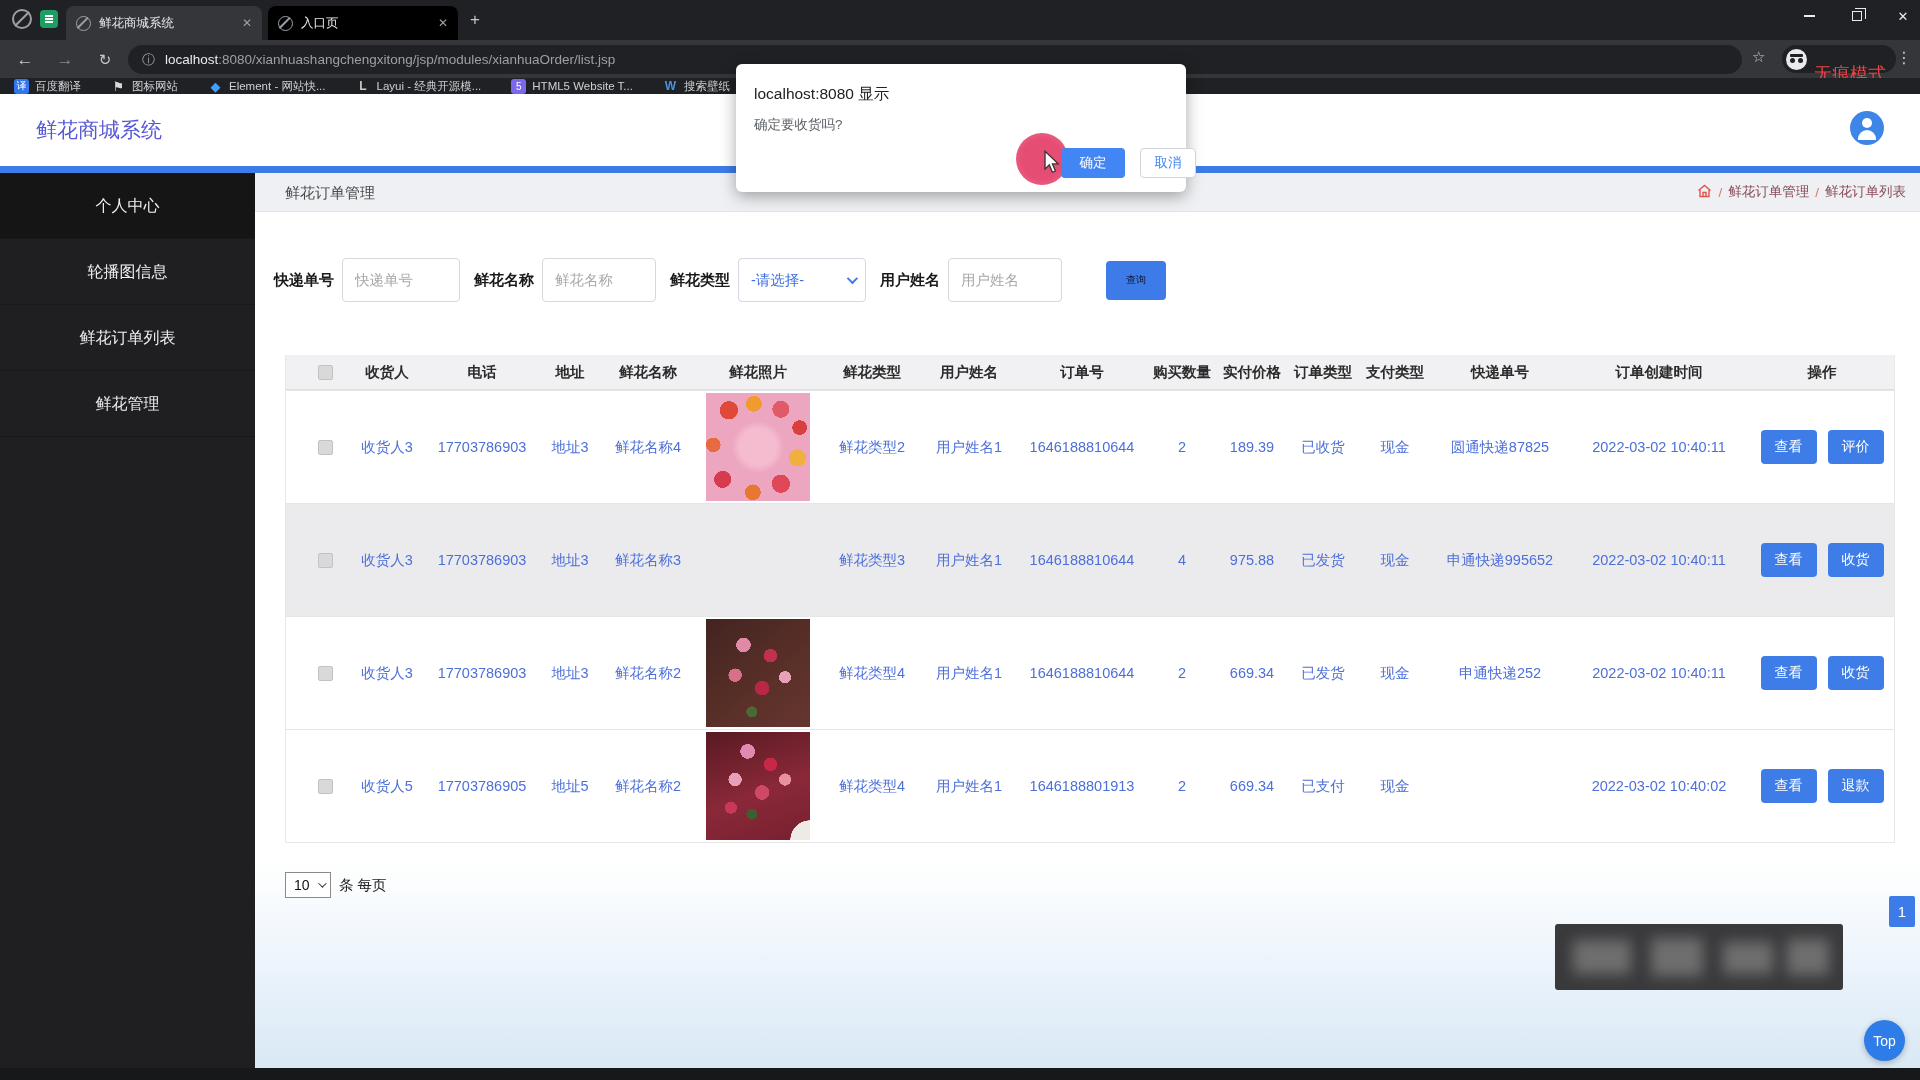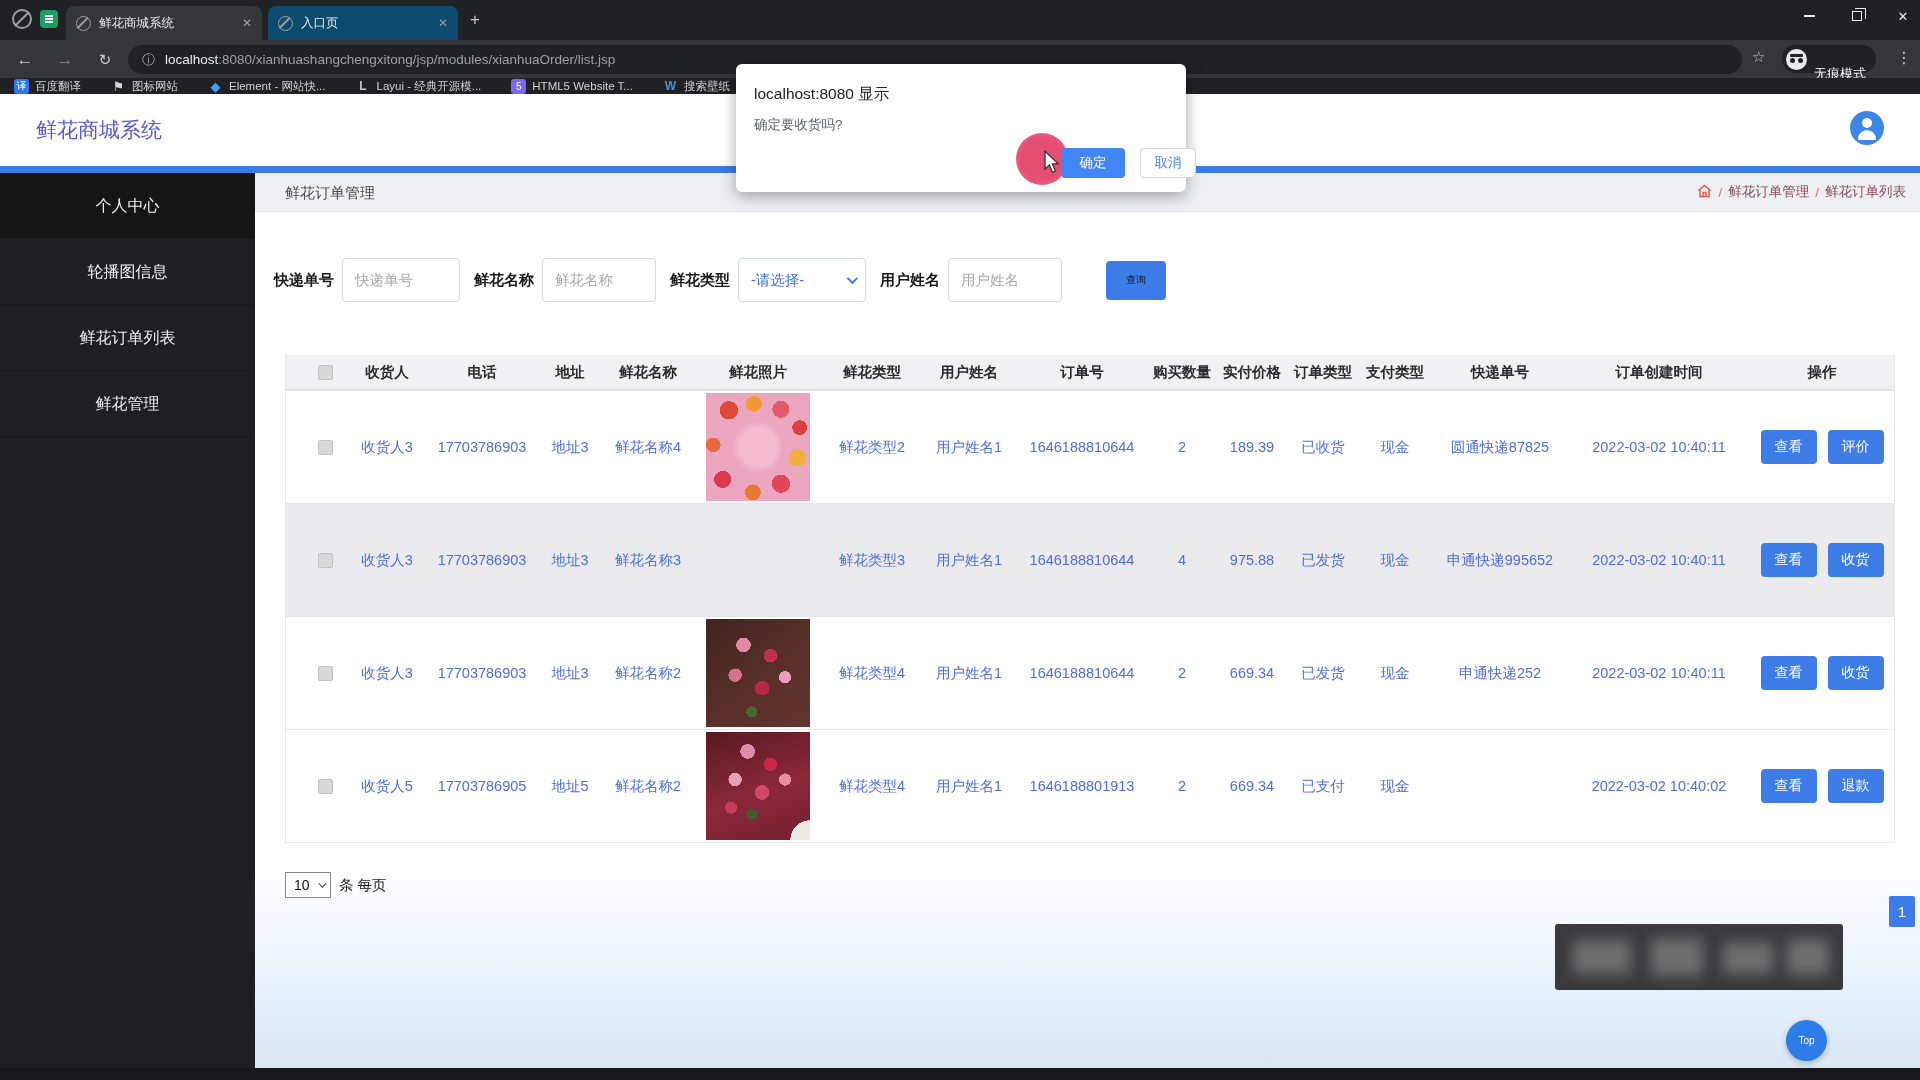--- a/index.html
+++ b/index.html
@@ -8,21 +8,21 @@
 
   
   .tabstrip { position:absolute; left:0; top:0; width:1920px; height:40px; background:#202124; }
   .browser-logo { position:absolute; left:12px; top:9px; width:20px; height:20px; border:2px solid #9aa0a6; border-radius:50%; }
   .browser-logo::after { content:""; position:absolute; left:-2px; top:7px; width:20px; height:2px; background:#9aa0a6; transform:rotate(-45deg); }
   .green-icon { position:absolute; left:40px; top:10px; width:18px; height:18px; border-radius:4px; background:#1e9e62;
     background-image:linear-gradient(#fff 0 0),linear-gradient(#fff 0 0),linear-gradient(#fff 0 0);
     background-size:8px 2px,8px 2px,8px 2px; background-position:5px 5px,5px 8px,5px 11px; background-repeat:no-repeat; }
   .tab { position:absolute; top:6px; height:34px; border-radius:8px 8px 0 0; display:flex; align-items:center; padding:0 10px; }
   .tab.active { left:66px; width:196px; background:#35363a; }
-  .tab.inactive { left:268px; width:190px; background:#0c4a6e; }
+  .tab.inactive { left:268px; width:190px; background:#000000; }
   .tab-fav { width:15px; height:15px; border:1.5px solid #9aa0a6; border-radius:50%; position:relative; flex:none; }
   .tab-fav::after { content:""; position:absolute; left:-2px; top:5px; width:15px; height:1.5px; background:#9aa0a6; transform:rotate(-45deg); }
   .tab-title { color:#e8eaed; font-size:12.5px; margin:0 8px; white-space:nowrap; overflow:hidden; flex:1; }
   .tab-close { color:#9aa0a6; font-size:12px; cursor:default; }
   .newtab { position:absolute; left:470px; top:10px; color:#c4c7cc; font-size:17px; line-height:20px; }
   .winctl { position:absolute; top:0; height:32px; width:46px; display:flex; align-items:center; justify-content:center; color:#e8eaed; font-size:13px; }
   .wc-min { left:1786px; } .wc-restore { left:1834px; } .wc-close { left:1880px; }
   .restore-glyph { width:10px; height:10px; border:1px solid #e8eaed; position:relative; }
   .restore-glyph::before { content:""; position:absolute; left:2px; top:-4px; width:10px; height:10px; border:1px solid #e8eaed; border-left:none; border-bottom:none; }
   .min-glyph { width:11px; height:1.5px; background:#e8eaed; }
@@ -32,21 +32,21 @@
   .nav-back{left:12px;} .nav-fwd{left:52px; color:#85878c;} .nav-reload{left:92px; font-size:15px;}
   .urlpill { position:absolute; left:128px; top:5px; width:1614px; height:29px; border-radius:15px; background:#202124; display:flex; align-items:center; padding:0 14px; }
   .url-info { color:#9aa0a6; font-size:13px; margin-right:10px; }
   .url-host { color:#e8eaed; font-size:13.5px; }
   .url-path { color:#9aa0a6; font-size:13.5px; }
   .star { position:absolute; left:1752px; top:8px; color:#c4c7cc; font-size:15px; }
   .incog { position:absolute; left:1782px; top:5px; height:28px; border-radius:14px; background:#202124; display:flex; align-items:center; padding:0 10px 0 4px; }
   .spy { width:21px; height:21px; background:#e8eaed; border-radius:50%; position:relative; margin-right:7px; }
   .spy::before { content:""; position:absolute; left:4px; top:5px; width:13px; height:3px; background:#202124; border-radius:1px; }
   .spy::after { content:""; position:absolute; left:4px; top:9px; width:5px; height:5px; background:#202124; border-radius:50%; box-shadow:8px 0 0 #202124; }
-  .incog-label { color:#ffffff; font-size:13px;margin-top:30px; }
+  .incog-label { color:#ef4444; font-size:18px;margin-top:30px; }
   .dots { position:absolute; left:1896px; top:8px; color:#c4c7cc; font-size:16px; letter-spacing:0; }
 
   .bookmarks { position:absolute; left:0; top:78px; width:1920px; height:16px; background:#202124; display:flex; align-items:center; gap:30px; padding:0 0 0 14px; }
   .bm { display:flex; align-items:center; gap:6px; }
   .bm-label { color:#cfd1d4; font-size:11.5px; white-space:nowrap; }
   .bmi { width:15px; height:15px; border-radius:3px; font-size:10px; display:flex; align-items:center; justify-content:center; color:#fff; flex:none; }
   .bmi-baidu { background:#3076ef; }
   .bmi-flag { background:transparent; color:#d8d8d8; font-size:13px; }
   .bmi-element { background:transparent; color:#409eff; font-size:13px; }
   .bmi-layui { background:transparent; color:#c8c8c8; font-weight:bold; font-size:12px; }
@@ -143,21 +143,21 @@
   .pager-text { font-size:14.5px; color:#222; }
   .pagenum { position:absolute; left:1634px; top:723px; width:26px; height:31px; background:#3d7ce8; color:#fff; font-size:15px; display:flex; align-items:center; justify-content:center; border-radius:2px; }
 
   .watermark { position:absolute; left:1300px; top:751px; width:288px; height:66px; background:#3a3a3c; border-radius:3px; overflow:hidden; }
   .wm-blob { position:absolute; background:#9a9a9a; filter:blur(7px); opacity:.55; }
   .wm-b1 { left:18px; top:16px; width:58px; height:34px; }
   .wm-b2 { left:96px; top:14px; width:52px; height:38px; }
   .wm-b3 { left:168px; top:18px; width:50px; height:32px; }
   .wm-b4 { left:232px; top:15px; width:42px; height:36px; }
 
-  .topbtn { position:absolute; left:1531px; top:847px; width:41px; height:41px; border-radius:50%; background:#2e7ce8; color:#fff; font-size:10px; display:flex; align-items:center; justify-content:center; box-shadow:0 2px 6px rgba(0,0,0,.25); }
+  .topbtn { position:absolute; left:1609px; top:847px; width:41px; height:41px; border-radius:50%; background:#2e7ce8; color:#fff; font-size:14px; display:flex; align-items:center; justify-content:center; box-shadow:0 2px 6px rgba(0,0,0,.25); }
 
   .bottomstrip { position:absolute; left:0; top:1068px; width:1920px; height:12px; background:#17181a; }
 
   
   .dialog { position:absolute; left:736px; top:64px; width:450px; height:128px; background:#fff; border-radius:6px; box-shadow:0 4px 16px rgba(0,0,0,.35); z-index:50; }
   .dlg-title { position:absolute; left:18px; top:20px; font-size:15.5px; color:#202124; }
   .dlg-msg { position:absolute; left:18px; top:52px; font-size:13.5px; color:#5f6368; }
   .dlg-btn { position:absolute; top:84px; height:30px; border-radius:4px; font-size:13.5px; font-family:inherit; display:flex; align-items:center; justify-content:center;margin-left:28px; }
   .dlg-ok { left:297px; width:64px; background:#4285f4; color:#fff; border:none; }
   .dlg-cancel { left:376px; width:56px; background:#fff; color:#4285f4; border:1px solid #d2d4d8; }

